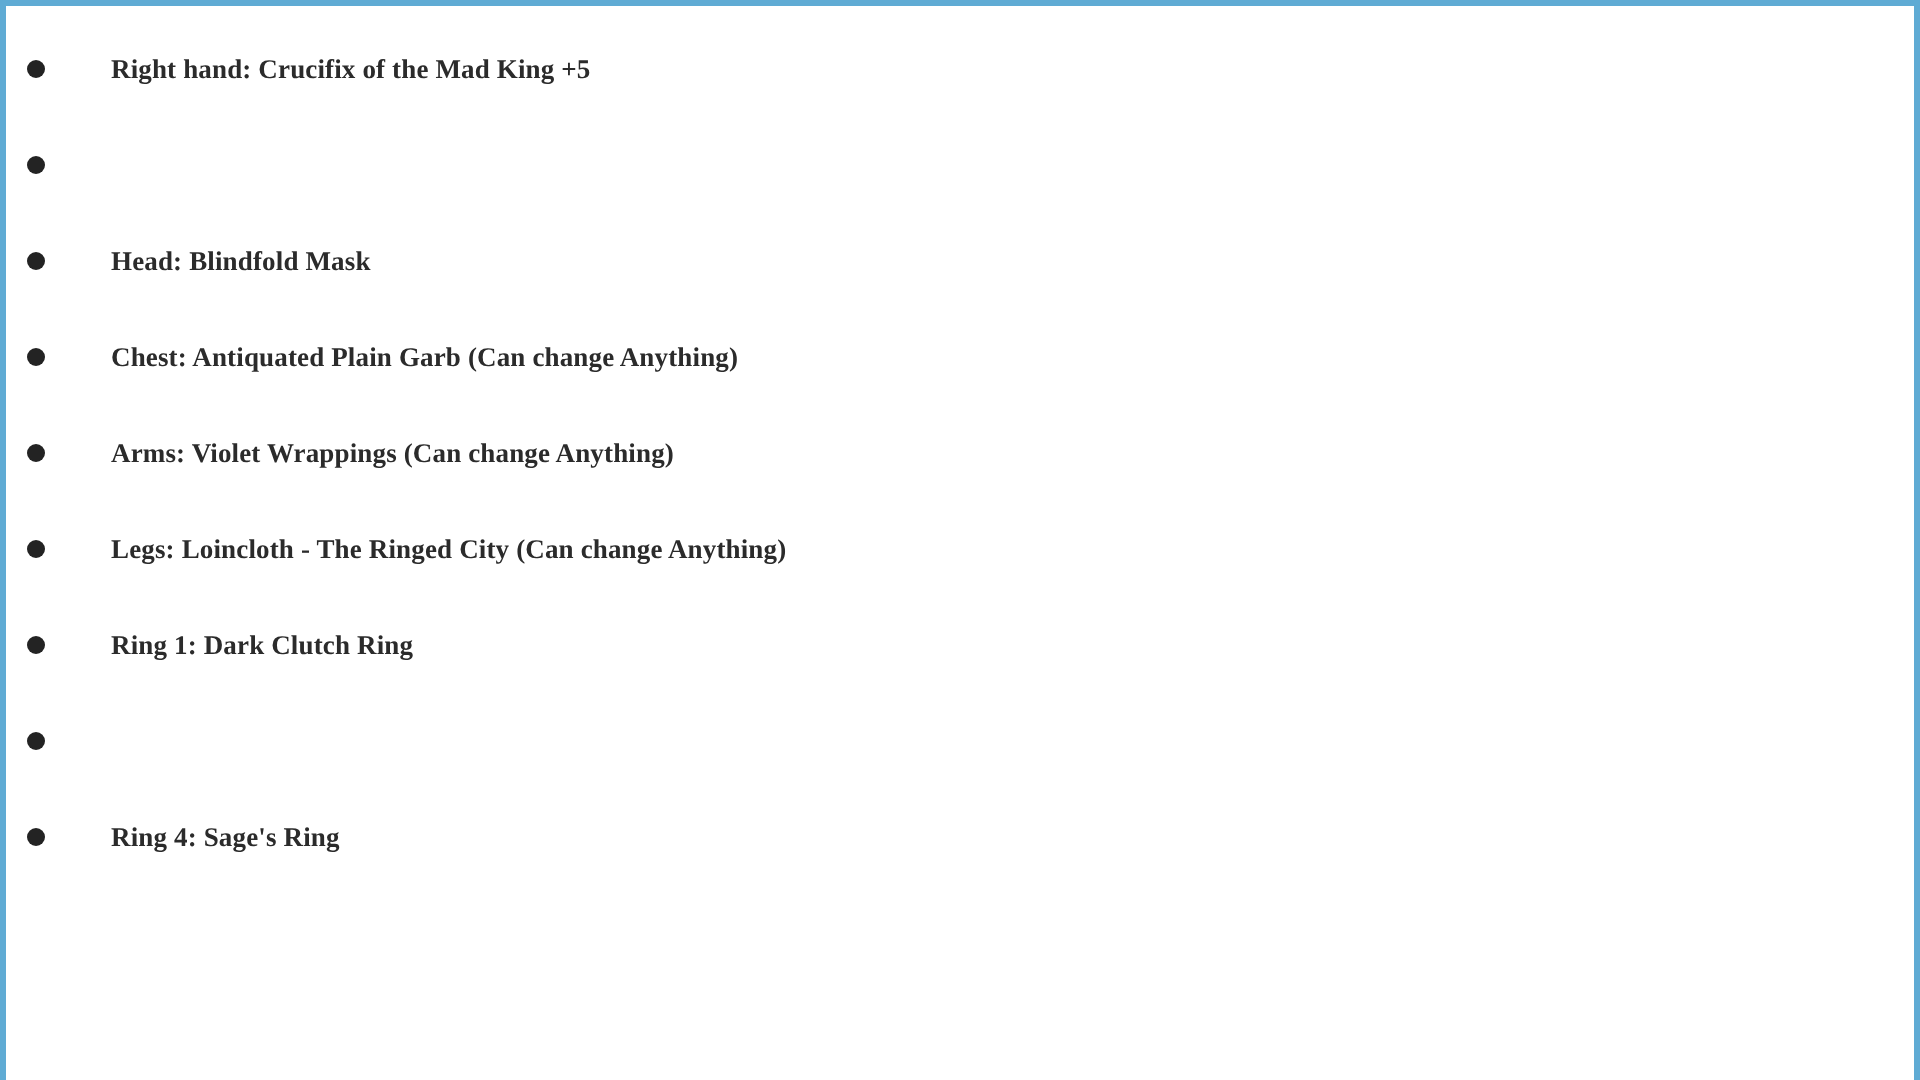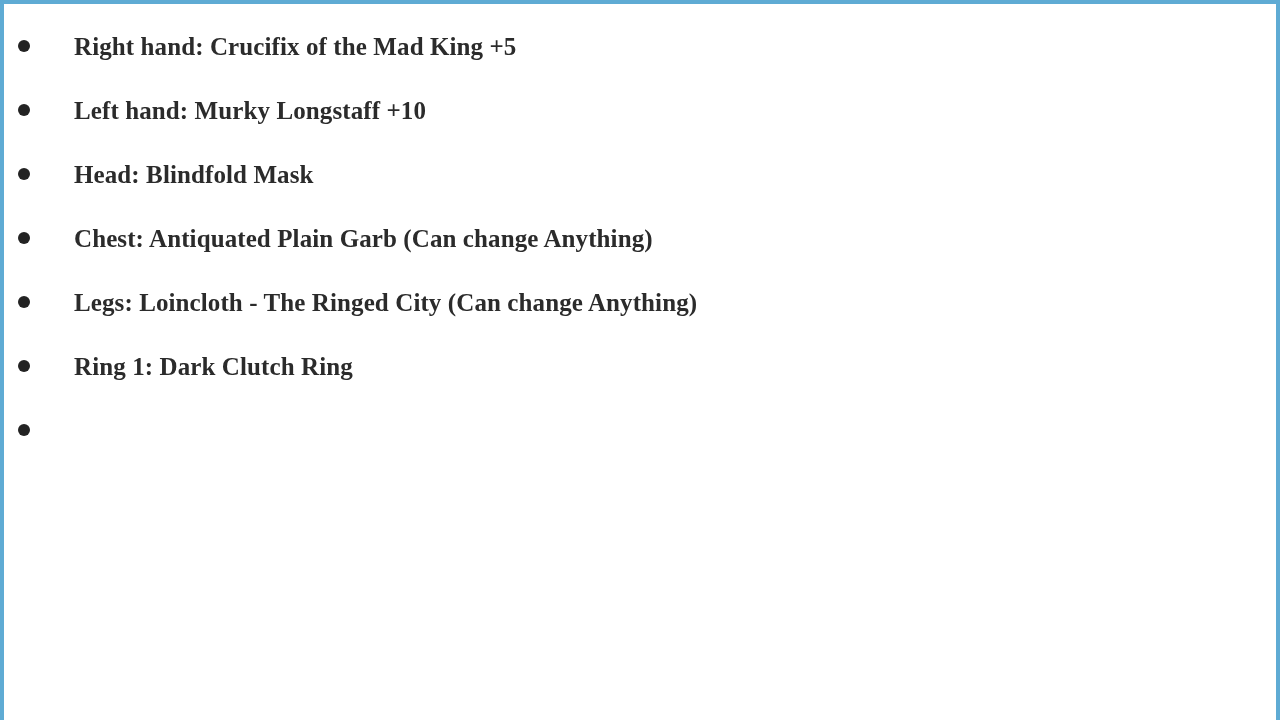--- a/index.html
+++ b/index.html
@@ -62,67 +62,74 @@
     width: 12px;
     height: 12px;
     border-radius: 50%;
     background: #232323;
     display: block;
   }
 
   .item-label {
     display: inline-block;
     vertical-align: middle;
-    font-size: 25px;
+    font-size: 18px;
     font-weight: bold;
     color: #2b2b2b;
     letter-spacing: 0.1px;
   }
 </style>
 </head>
 <body>
 
 <div class="page-frame">
   <div class="content-area">
 
     <ul class="loadout-list">
 
       <li class="loadout-item">
         <span class="bullet-icon"></span>
         <span class="item-label">Right hand: Crucifix of the Mad King +5</span>
       </li>
 
       <li class="loadout-item">
         <span class="bullet-icon"></span>
-        <span class="item-label">Left hand: Murky Longstaff +10</span>
       </li>
 
       <li class="loadout-item">
         <span class="bullet-icon"></span>
         <span class="item-label">Head: Blindfold Mask</span>
       </li>
 
       <li class="loadout-item">
         <span class="bullet-icon"></span>
         <span class="item-label">Chest: Antiquated Plain Garb (Can change Anything)</span>
       </li>
 
+      <li class="loadout-item">
+        <span class="bullet-icon"></span>
+        <span class="item-label">Arms: Violet Wrappings (Can change Anything)</span>
+      </li>
 
       <li class="loadout-item">
         <span class="bullet-icon"></span>
         <span class="item-label">Legs: Loincloth - The Ringed City (Can change Anything)</span>
       </li>
 
       <li class="loadout-item">
         <span class="bullet-icon"></span>
         <span class="item-label">Ring 1: Dark Clutch Ring</span>
       </li>
 
 
       <li class="loadout-item">
         <span class="bullet-icon"></span>
       </li>
 
+      <li class="loadout-item">
+        <span class="bullet-icon"></span>
+        <span class="item-label">Ring 4: Sage's Ring</span>
+      </li>
 
     </ul>
 
   </div>
 </div>
 
 </body></html>

